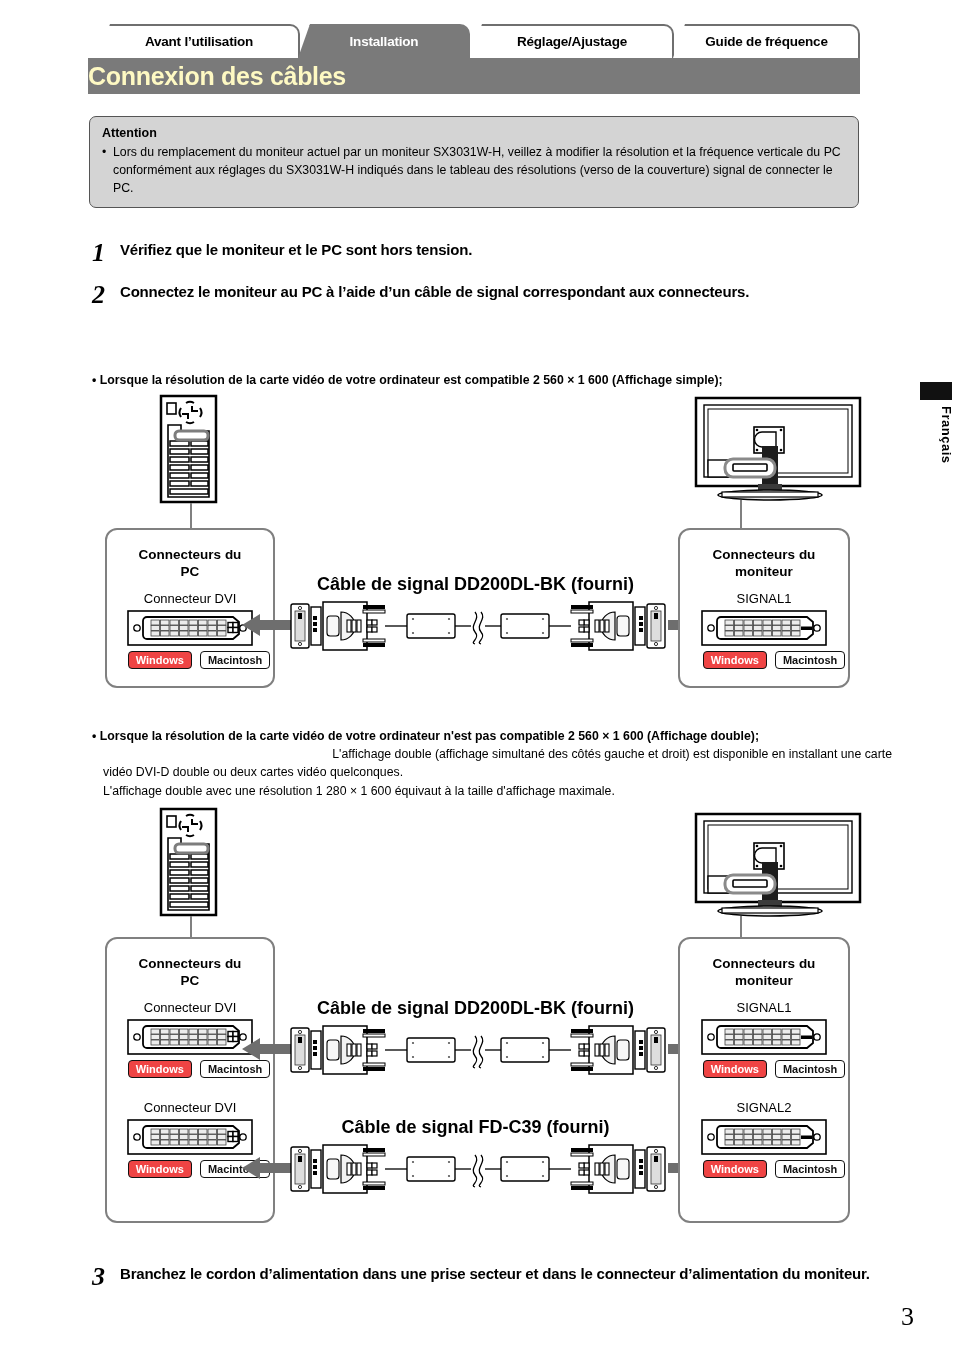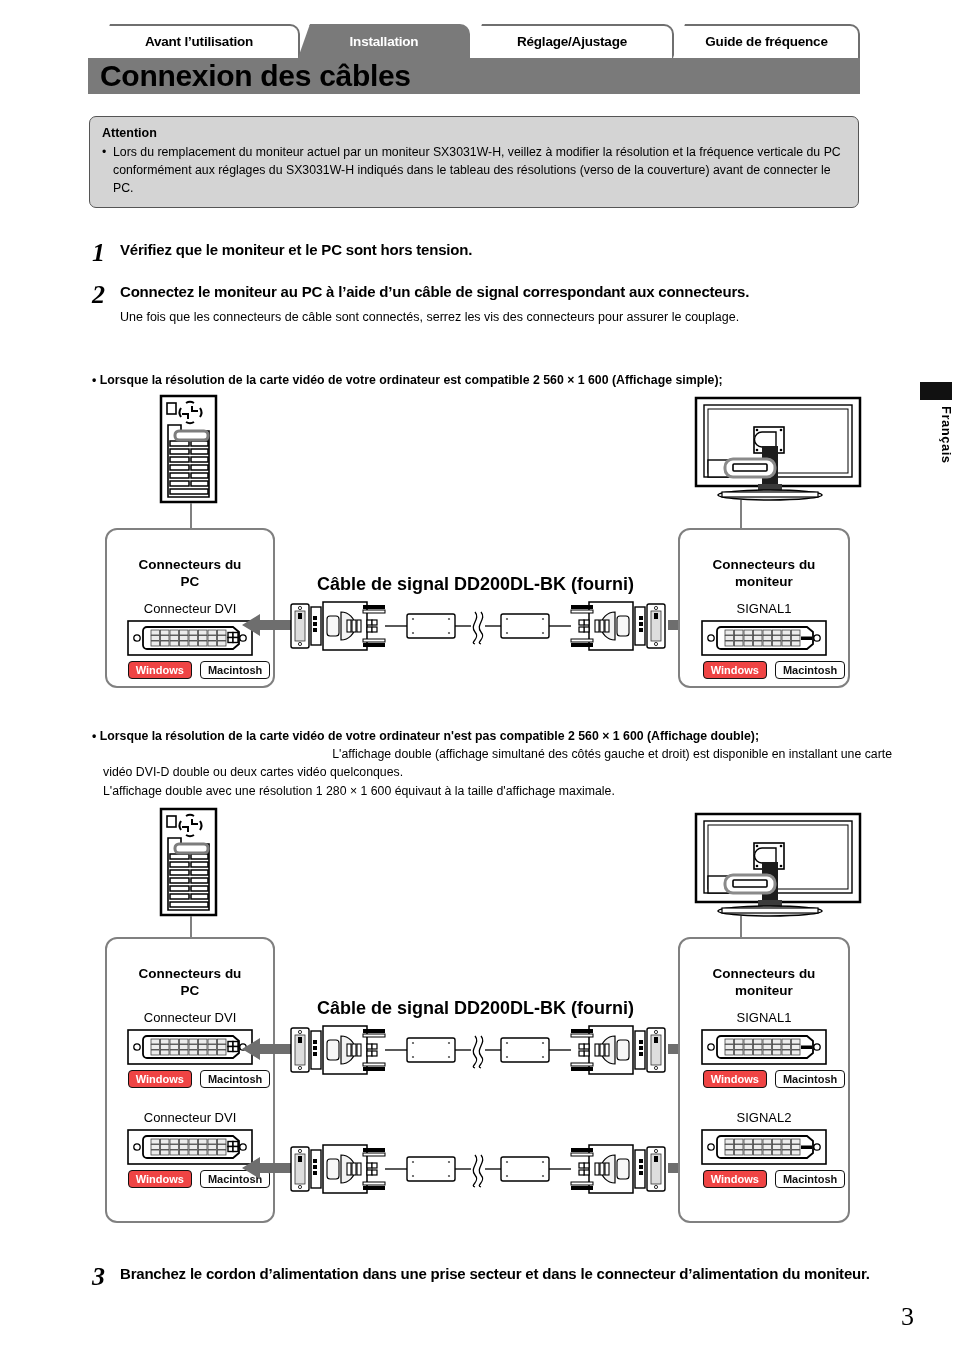--- a/index.html
+++ b/index.html
@@ -41,22 +41,22 @@
 
   
   .title-banner {
     position: absolute;
     left: 88px; top: 58px;
     width: 772px; height: 36px;
     background: #7a7a7a;
     display: flex; align-items: center;
   }
   .title-banner .title-text {
-    color: #000000; font-size: 30px; font-weight: bold;
-    padding-left: 12px; letter-spacing: -0.3px;
+    color: #fef9c3; font-size: 25px; font-weight: bold;
+    letter-spacing: -0.3px;
   }
 
   
   .attention {
     position: absolute;
     left: 89px; top: 116px;
     width: 770px;
     border: 1px solid #555;
     border-radius: 7px;
     background: #d4d4d4;
@@ -107,21 +107,21 @@
   .diagram { position: absolute; }
 
   .panel {
     position: absolute;
     border: 2px solid #808080;
     border-radius: 12px;
     background: #fff;
   }
   .panel-title {
     text-align: center; font-size: 13.5px; font-weight: bold;
-    line-height: 1.25; padding-top: 27px;
+    line-height: 1.25; padding-top: 17px;
   }
   .conn-label { text-align: center; font-size: 13px; margin-top: 10px; }
 
   .conn-row {
     display: flex; align-items: center; justify-content: center;
     margin-top: 4px;
   }
   .os-row {
     display: flex; gap: 8px; margin-top: 5px;
   }
@@ -173,41 +173,40 @@
 </div>
 
 <div class="title-banner">
   <span class="title-text">Connexion des câbles</span>
 </div>
 
 <div class="attention">
   <div class="attention-title">Attention</div>
   <div class="attention-item">
     <span class="attention-bullet">•</span>
-    <span class="attention-text">Lors du remplacement du moniteur actuel par un moniteur SX3031W-H, veillez à modifier la résolution et la fréquence verticale du PC conformément aux réglages du SX3031W-H indiqués dans le tableau des résolutions (verso de la couverture) avant de connecter le PC.</span>
+    <span class="attention-text">Lors du remplacement du moniteur actuel par un moniteur SX3031W-H, veillez à modifier la résolution et la fréquence verticale du PC conformément aux réglages du SX3031W-H indiqués dans le tableau des résolutions (verso de la couverture) signal de connecter le PC.</span>
   </div>
 </div>
 
 <div class="side-tab">
   <div class="blk"></div>
   <div class="lbl">Français</div>
 </div>
 
 <div class="step" style="left:92px; top:240px; width:770px;">
   <div class="step-num">1</div>
   <div class="step-body">
     <div class="step-head">Vérifiez que le moniteur et le PC sont hors tension.</div>
   </div>
 </div>
 
 <div class="step" style="left:92px; top:282px; width:770px;">
   <div class="step-num">2</div>
   <div class="step-body">
     <div class="step-head">Connectez le moniteur au PC à l’aide d’un câble de signal correspondant aux connecteurs.</div>
-    <div class="step-sub">Une fois que les connecteurs de câble sont connectés, serrez les vis des connecteurs pour assurer le couplage.</div>
   </div>
 </div>
 
 <div class="note-line" style="left:92px; top:371px; width:790px;">
   <span class="b">•</span>
   <span class="b">Lorsque la résolution de la carte vidéo de votre ordinateur est compatible 2 560 × 1 600 (Affichage simple);</span>
 </div>
 
 <div class="diagram" style="left:0; top:0; width:954px; height:1350px; pointer-events:none;">
 
@@ -674,20 +673,21 @@
       <rect x="74" y="41" width="22" height="3" fill="#fff" stroke="#000" stroke-width="1"></rect>
       <g fill="#fff" stroke="#000" stroke-width="1.2">
         <rect x="78" y="22" width="5" height="5"></rect>
           <rect x="83" y="22" width="5" height="5"></rect>
         <rect x="78" y="29" width="5" height="5"></rect>
           <rect x="83" y="29" width="5" height="5"></rect>
       </g>
     </g>
   </svg>
 
+  <div class="cable-title" style="left:283px; top:1117px; width:385px;">Câble de signal FD-C39 (fourni)</div>
   <svg style="position:absolute; left:289px; top:1141px;" width="378" height="56" viewBox="0 0 378 56">
     <rect x="2" y="6" width="18" height="44" rx="2" fill="#fff" stroke="#000" stroke-width="1.4"></rect>
     <rect x="6" y="13" width="10" height="30" fill="#ddd" stroke="#333" stroke-width="0.8"></rect>
     <rect x="9" y="15" width="4" height="6" fill="#000"></rect>
     <circle cx="11" cy="10" r="1.6" fill="#fff" stroke="#000" stroke-width="0.8"></circle>
     <circle cx="11" cy="46" r="1.6" fill="#fff" stroke="#000" stroke-width="0.8"></circle>
     <rect x="22" y="9" width="10" height="38" fill="#fff" stroke="#000" stroke-width="1.4"></rect>
     <rect x="24" y="18" width="4" height="4" fill="#000"></rect>
       <rect x="24" y="24" width="4" height="4" fill="#000"></rect>
     <rect x="24" y="30" width="4" height="4" fill="#000"></rect>

